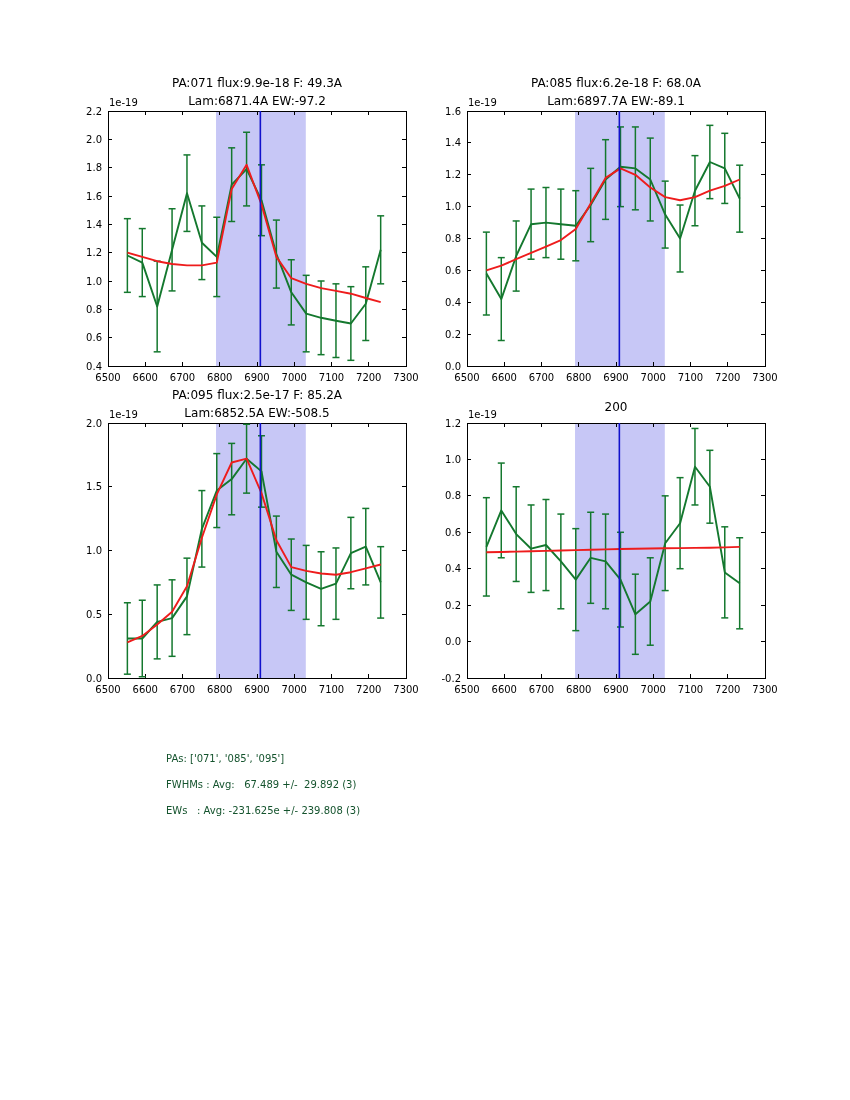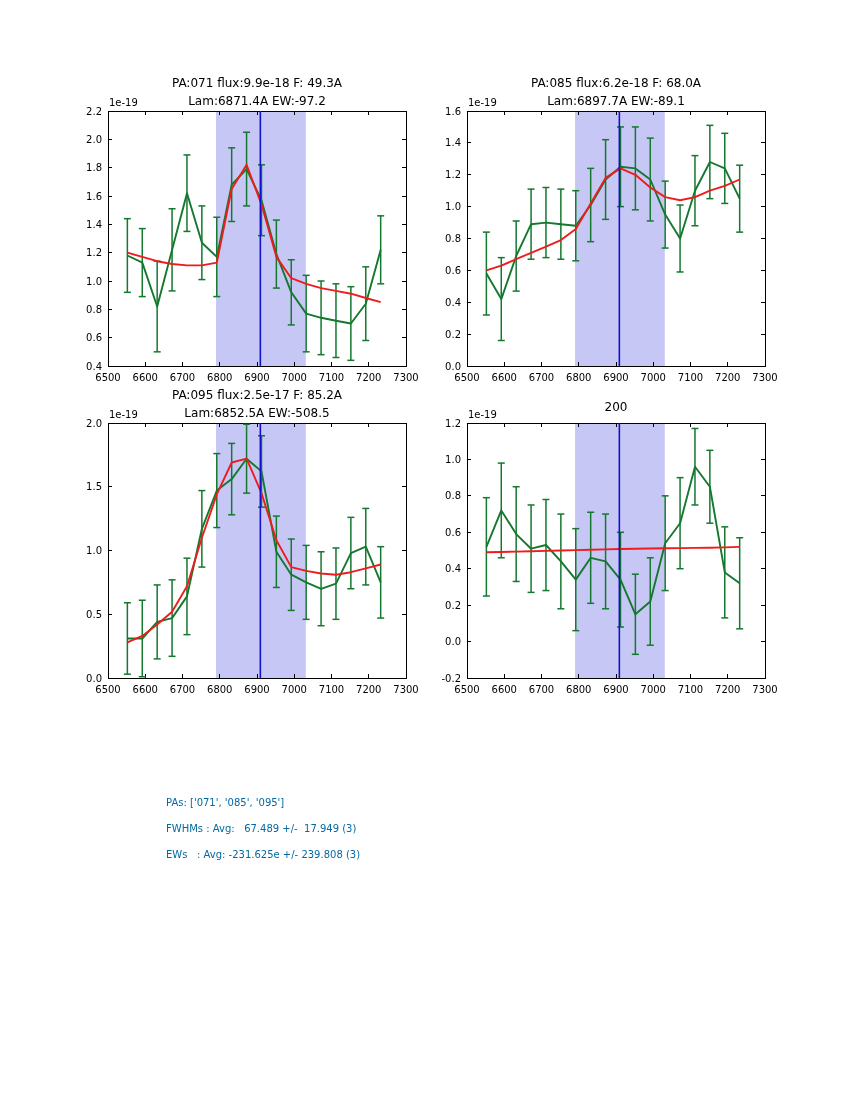--- a/index.html
+++ b/index.html
@@ -4,21 +4,21 @@
 <style>
   html,body{margin:0;padding:0;background:#e8e8e8;}
   .page{position:relative;width:850px;height:1100px;background:#ffffff;overflow:hidden;
         font-family:"DejaVu Sans", sans-serif;}
   .chart{position:absolute;width:400px;height:345px;}
   .chart svg{display:block;}
   #chart-0{left:38px;top:55px;}
   #chart-1{left:397px;top:55px;}
   #chart-2{left:38px;top:367px;}
   #chart-3{left:397px;top:367px;}
-  .summary{position:absolute;left:166px;top:746px;color:#0369a1;margin-top:44px;}
+  .summary{position:absolute;left:166px;top:746px;color:#14532d;}
   .summary .line{white-space:pre;font-size:10px;line-height:25.8px;}
 </style>
 </head>
 <body>
 
 <div class="page">
   <div id="chart-0" class="chart">
       <svg width="400" height="345" viewBox="0 0 400 345">
         <rect x="178.02499999999998" y="56" width="89.77250000000004" height="255" fill="#c7c7f6"></rect>
         <g stroke="#000000" stroke-width="1" shape-rendering="crispEdges">
@@ -497,16 +497,16 @@
           <line x1="339.17" y1="261.82142857142856" x2="346.17" y2="261.82142857142856"></line>
         </g>
         <polyline points="89.4,179.9 104.3,143.4 119.2,167.1 134.1,181.7 149.0,178.0 163.9,194.4 178.8,212.6 193.7,190.8 208.6,194.4 223.5,212.6 238.4,247.3 253.3,234.5 268.2,176.2 283.1,156.2 298.0,99.7 312.9,119.8 327.8,205.4 342.7,216.3" fill="none" stroke="#14782e" stroke-width="1.9" stroke-linejoin="round"></polyline>
         <polyline points="89.4,185.3 104.3,185.0 119.2,184.6 134.1,184.2 149.0,183.9 163.9,183.5 178.8,183.1 193.7,182.8 208.6,182.4 223.5,182.0 238.4,181.7 253.3,181.5 268.2,181.3 283.1,181.1 298.0,180.9 312.9,180.8 327.8,180.4 342.7,179.9" fill="none" stroke="#ee1c1c" stroke-width="1.9" stroke-linejoin="round"></polyline>
         <line x1="222.3525" y1="56" x2="222.3525" y2="311" stroke="#1111cc" stroke-width="1.6"></line>
       </svg>
     </div>
 
   <div class="summary">
     <div class="line">PAs: ['071', '085', '095']</div>
-    <div class="line">FWHMs : Avg:   67.489 +/-  17.949 (3)</div>
+    <div class="line">FWHMs : Avg:   67.489 +/-  29.892 (3)</div>
     <div class="line">EWs   : Avg: -231.625e +/- 239.808 (3)</div>
   </div>
 </div>
 
 </body></html>

